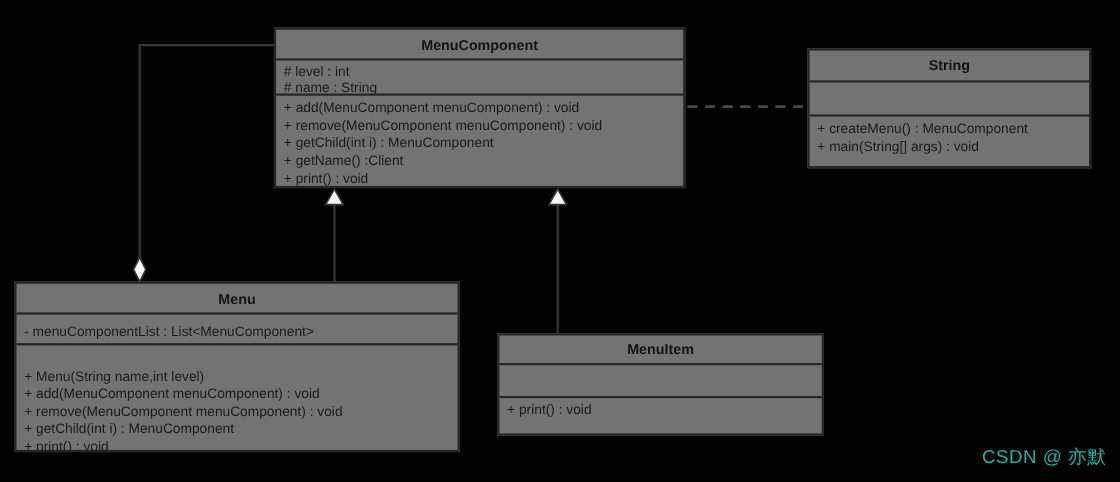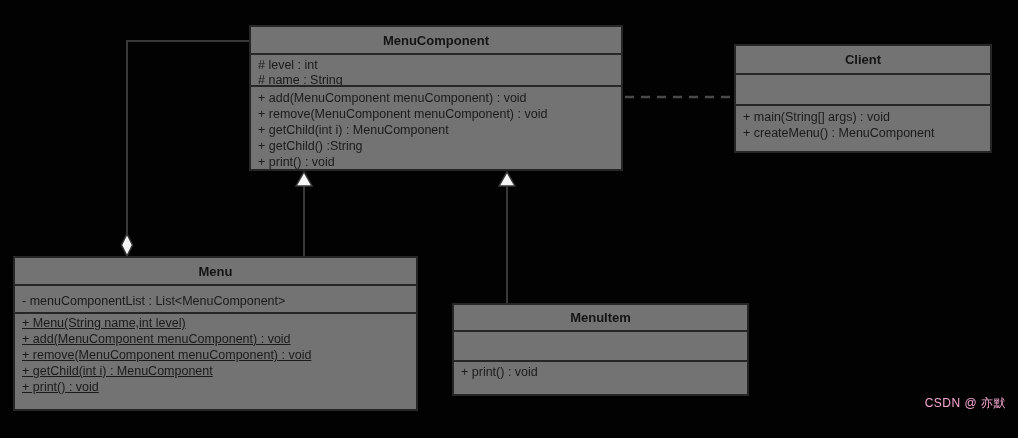--- a/index.html
+++ b/index.html
@@ -32,30 +32,30 @@
   #cls-menucomponent .uml-methods{height:86px;}
 
   #cls-client{left:734px;top:44px;width:258px;height:109px;}
   #cls-client .uml-title{height:27px;}
   #cls-client .uml-attrs{height:31px;}
   #cls-client .uml-methods{height:51px;}
 
   #cls-menu{left:13px;top:256px;width:405px;height:155px;}
   #cls-menu .uml-title{height:26px;}
   #cls-menu .uml-attrs{height:28px;padding-top:7px;}
-  #cls-menu .uml-methods{height:97px;padding-top:1px;text-decoration:underline;}
+  #cls-menu .uml-methods{height:97px;padding-top:20px;}
 
   #cls-menuitem{left:452px;top:303px;width:297px;height:93px;}
   #cls-menuitem .uml-title{height:25px;text-align:right;}
   #cls-menuitem .uml-attrs{height:30px;}
   #cls-menuitem .uml-methods{height:38px;padding-top:2px;}
 
   .watermark{
-    position:absolute;right:12px;bottom:26px;z-index:3;
-    color:#f9a8d4;font-size:12px;letter-spacing:.5px;
+    position:absolute;right:12px;bottom:11px;z-index:3;
+    color:#14b8a6;font-size:17px;letter-spacing:.5px;
   }
 </style>
 </head>
 <body>
 
 <div class="canvas">
 
   <svg class="wires" width="1018" height="438" viewBox="0 0 1018 438">
 
     <g>
@@ -79,31 +79,31 @@
   <div class="uml-class" id="cls-menucomponent">
     <div class="uml-title">MenuComponent</div>
     <div class="uml-attrs">
       <div class="uml-row"># level : int</div>
       <div class="uml-row"># name : String</div>
     </div>
     <div class="uml-methods">
       <div class="uml-row">+ add(MenuComponent menuComponent) : void</div>
       <div class="uml-row">+ remove(MenuComponent menuComponent) : void</div>
       <div class="uml-row">+ getChild(int i) : MenuComponent</div>
-      <div class="uml-row">+ getChild() :String</div>
+      <div class="uml-row">+ getName() :Client</div>
       <div class="uml-row">+ print() : void</div>
     </div>
   </div>
 
   <div class="uml-class" id="cls-client">
-    <div class="uml-title">Client</div>
+    <div class="uml-title">String</div>
     <div class="uml-attrs"></div>
     <div class="uml-methods">
+      <div class="uml-row">+ createMenu() : MenuComponent</div>
       <div class="uml-row">+ main(String[] args) : void</div>
-      <div class="uml-row">+ createMenu() : MenuComponent</div>
     </div>
   </div>
 
   <div class="uml-class" id="cls-menu">
     <div class="uml-title">Menu</div>
     <div class="uml-attrs">
       <div class="uml-row">- menuComponentList : List&lt;MenuComponent&gt;</div>
     </div>
     <div class="uml-methods">
       <div class="uml-row">+ Menu(String name,int level)</div>

